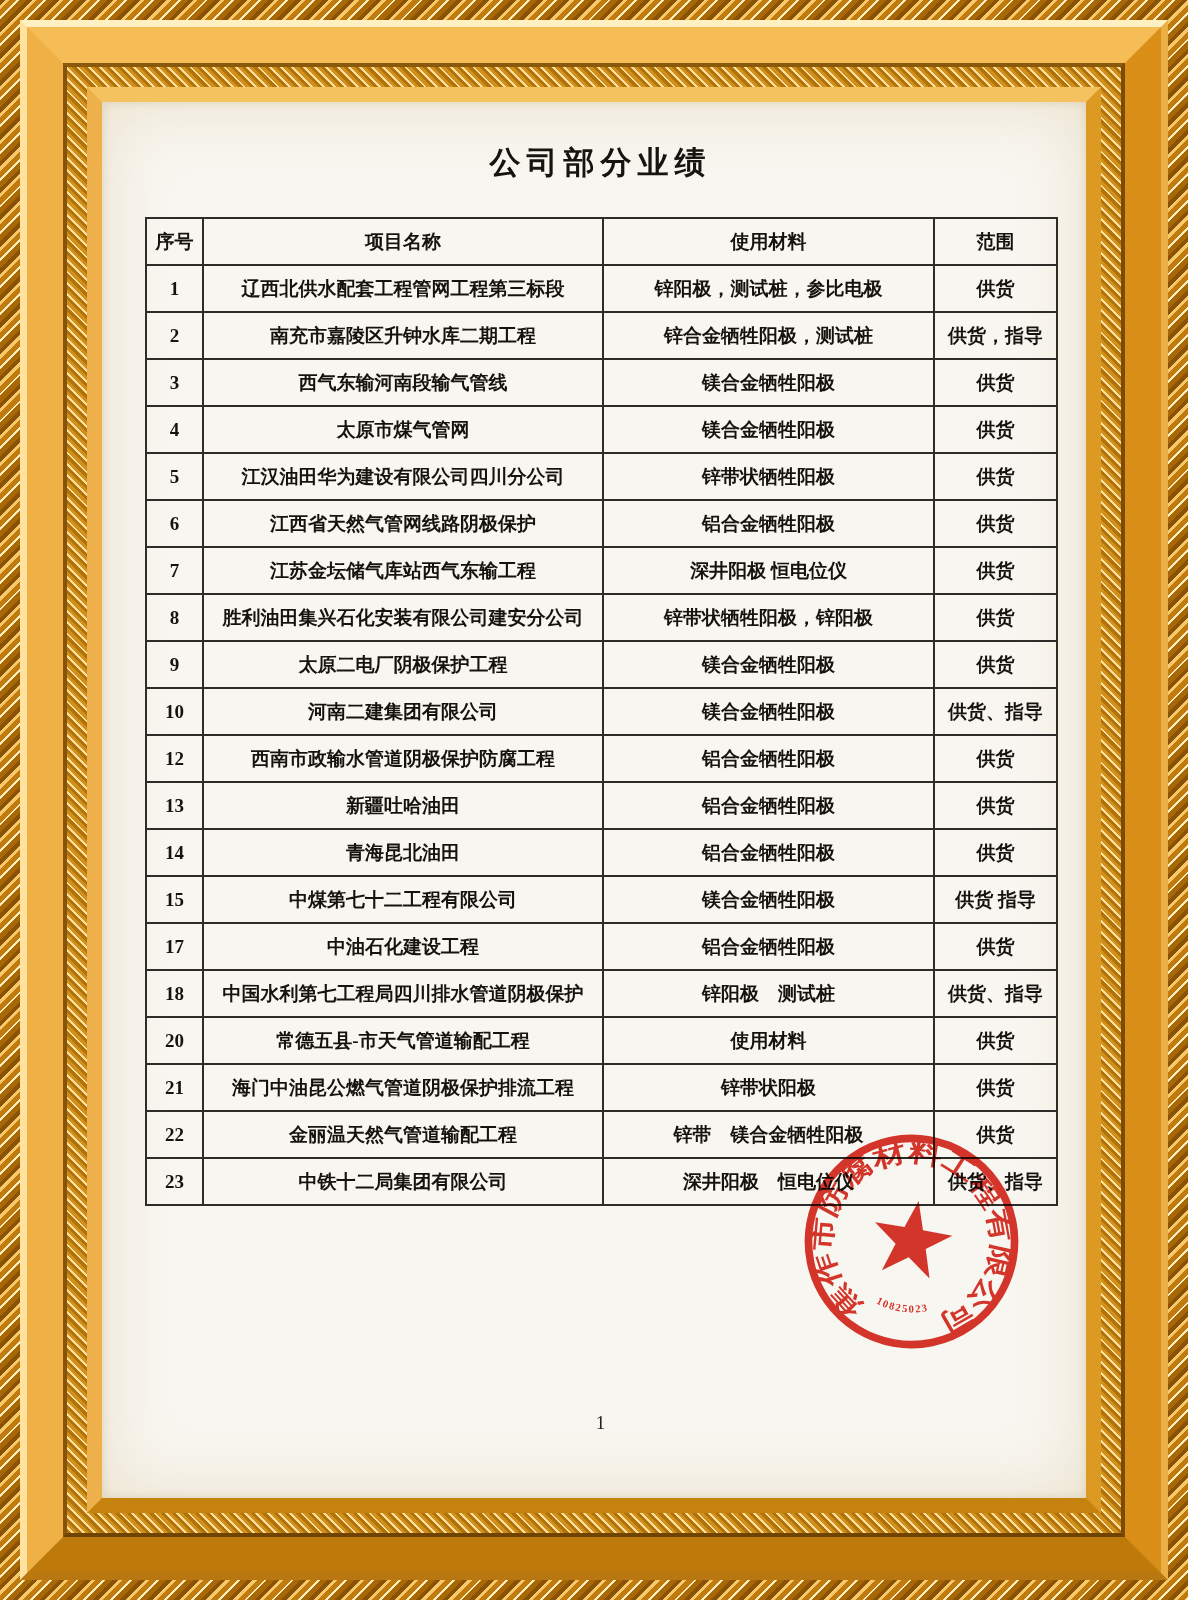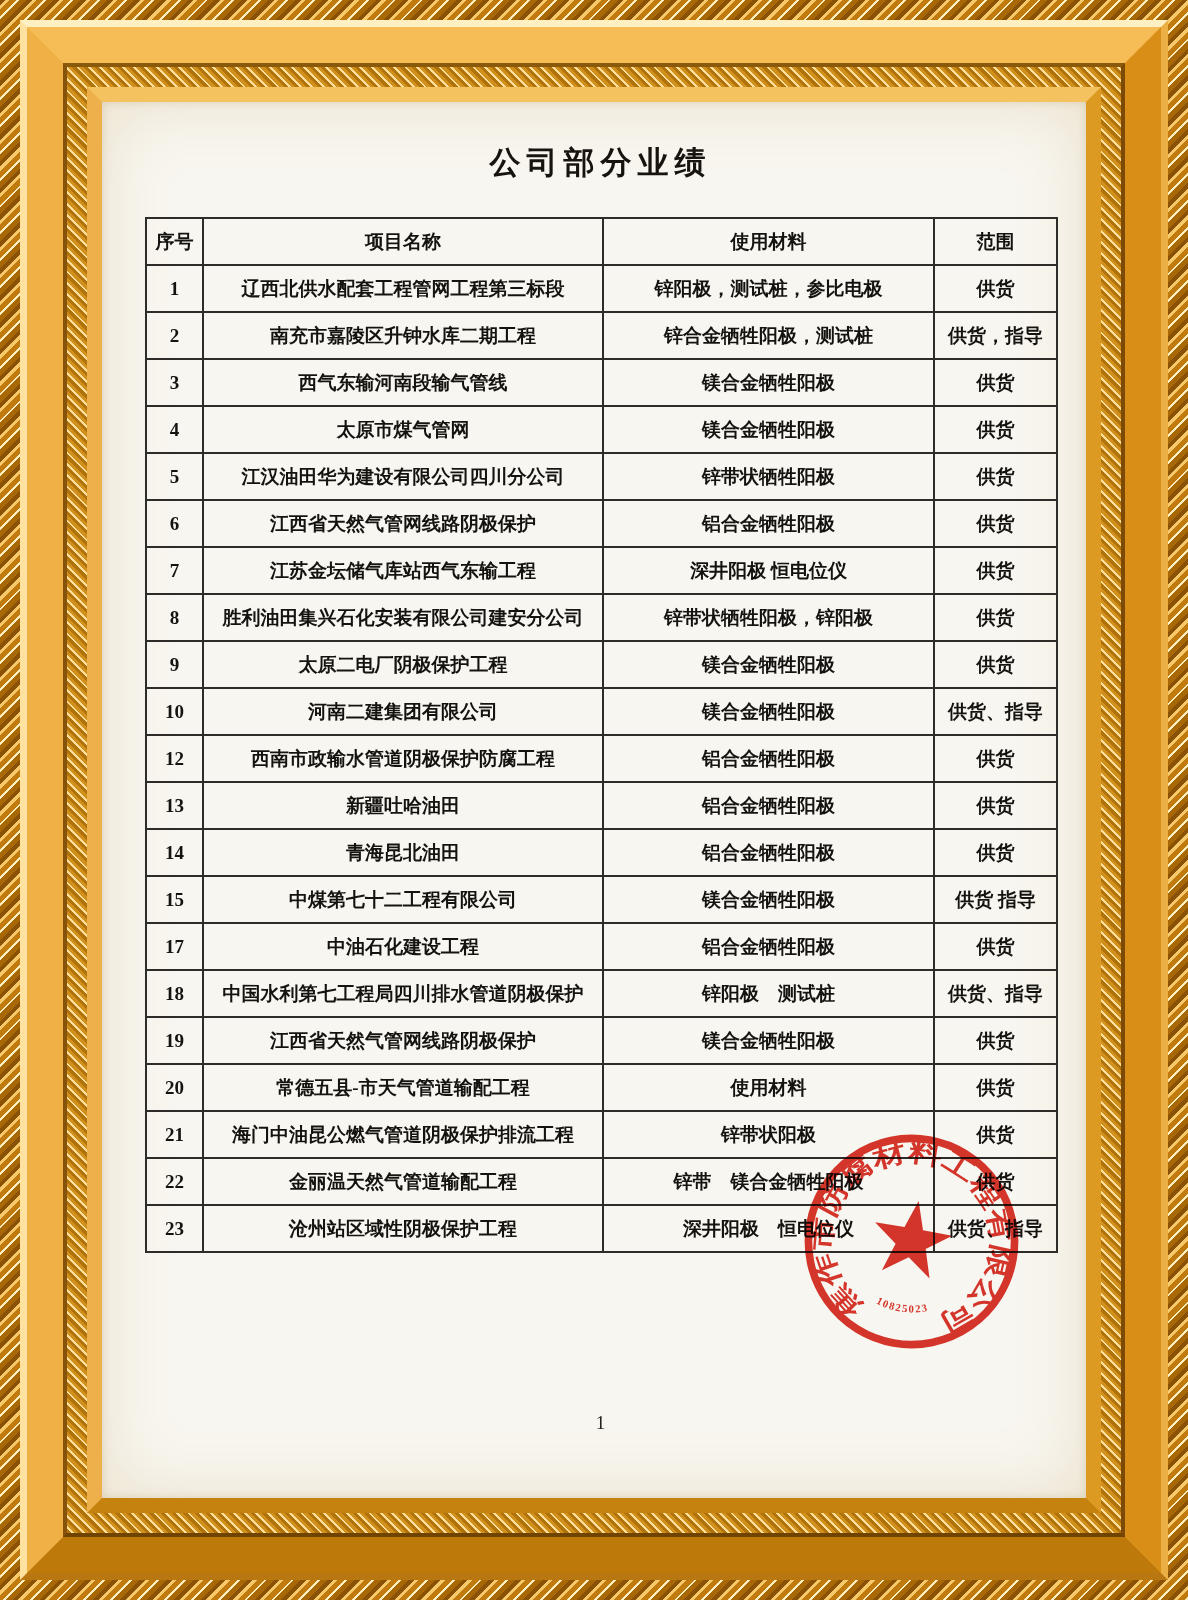--- a/index.html
+++ b/index.html
@@ -173,46 +173,40 @@
             <td>铝合金牺牲阳极</td>
             <td>供货</td>
           </tr>
           <tr>
             <td>18</td>
             <td>中国水利第七工程局四川排水管道阴极保护</td>
             <td>锌阳极　测试桩</td>
             <td>供货、指导</td>
           </tr>
           <tr>
-            <td>19</td>
-            <td>江西省天然气管网线路阴极保护</td>
-            <td>镁合金牺牲阳极</td>
-            <td>供货</td>
-          </tr>
-          <tr>
             <td>20</td>
             <td>常德五县-市天气管道输配工程</td>
             <td>使用材料</td>
             <td>供货</td>
           </tr>
           <tr>
             <td>21</td>
             <td>海门中油昆公燃气管道阴极保护排流工程</td>
             <td>锌带状阳极</td>
             <td>供货</td>
           </tr>
           <tr>
             <td>22</td>
             <td>金丽温天然气管道输配工程</td>
             <td>锌带　镁合金牺牲阳极</td>
             <td>供货</td>
           </tr>
           <tr>
             <td>23</td>
-            <td>沧州站区域性阴极保护工程</td>
+            <td>中铁十二局集团有限公司</td>
             <td>深井阳极　恒电位仪</td>
             <td>供货、指导</td>
           </tr>
         </tbody>
     </table>
 
     <div class="pageno">1</div>
   </div>
 
   <div class="seal">

